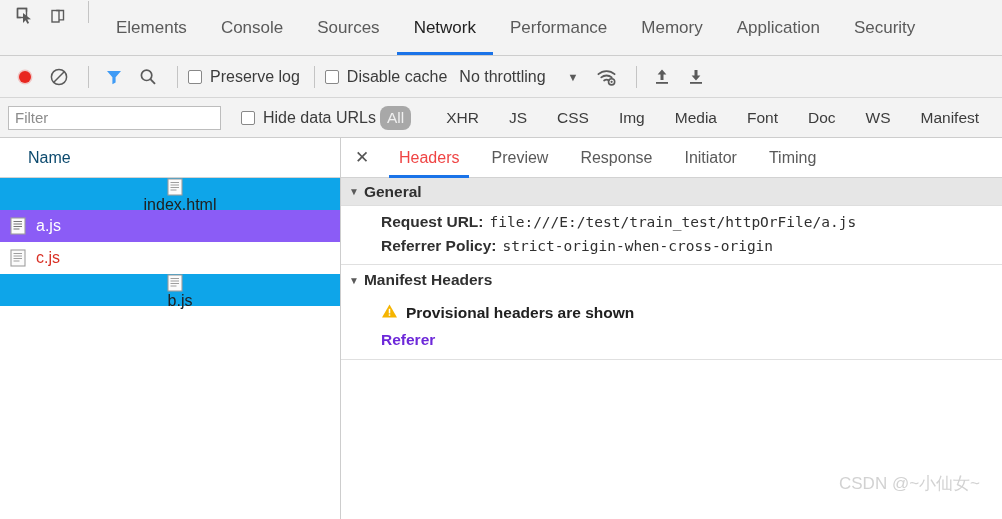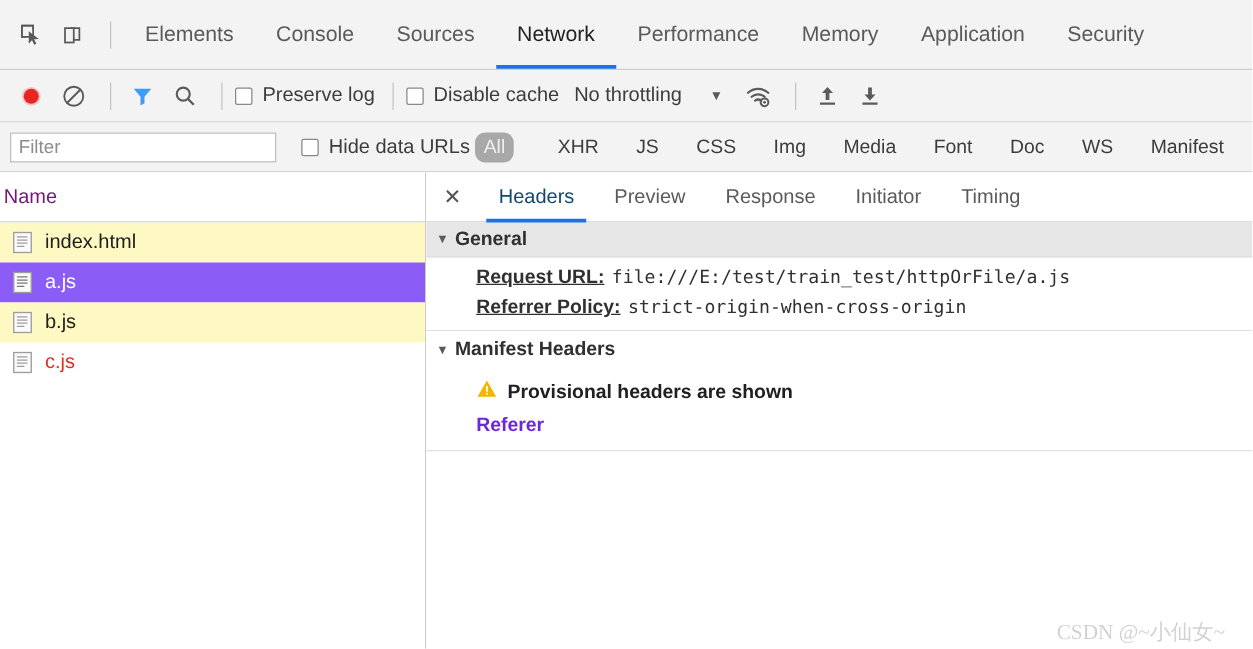--- a/index.html
+++ b/index.html
@@ -18,21 +18,21 @@
 
   
   .tabstrip {
     height: 56px; min-height: 56px;
     background: #f3f3f3;
     border-bottom: 1px solid #cdcdcd;
     display: flex; align-items: flex-end;
     position: relative;
   }
   .tabstrip-inner {
-    display: flex; align-items: center;
+    display: flex; 
     height: 54px; width: 100%;
     padding-left: 10px;
   }
   .tool-icon {
     width: 30px; height: 30px;
     display: flex; align-items: center; justify-content: center;
     margin-right: 4px;
     cursor: pointer;
   }
   .vdiv {
@@ -134,35 +134,35 @@
   .body { flex: 1; display: flex; min-height: 0; position: relative; }
   .reqlist {
     width: 341px; min-width: 341px;
     border-right: 1px solid #cdcdcd;
     background: #ffffff;
     display: flex; flex-direction: column;
   }
   .listhead {
     height: 40px; min-height: 40px;
     display: flex; align-items: center;
-    padding-left: 3px;
-    font-size: 16px; color: #701a75;
+    padding-left: 28px;
+    font-size: 16px; color: #0c4a6e;
     border-bottom: 1px solid #d2d2d2;
     background: #ffffff;
   }
   .rows { flex: 1; overflow: hidden; }
   .row {
     height: 32px;
     display: flex; align-items: center;
     padding-left: 10px;
     font-size: 16px;
     color: #202020;
     cursor: pointer;
   }
-  .row.stripe { background: #fef9c3; }
+  .row.stripe { background: #0ea5e9; flex-direction: column; }
   .row.selected { background: #8b5cf6; color: #ffffff; }
   .row.error { color: #d93025; }
   .row .fname { margin-left: 10px; }
   .doc-icon { width: 16px; height: 18px; flex: 0 0 auto; }
 
   
   .detail { flex: 1; display: flex; flex-direction: column; background: #ffffff; min-width: 0; }
   .dtabs {
     height: 40px; min-height: 40px;
     display: flex; align-items: center;
@@ -176,21 +176,21 @@
     cursor: pointer; margin-right: 8px;
     color: #555555; font-size: 17px;
   }
   .dtab {
     font-size: 16px; color: #5a5a5a;
     height: 40px; padding: 0 16px;
     display: flex; align-items: center;
     cursor: pointer; position: relative;
     white-space: nowrap;
   }
-  .dtab.active { color: #0c4a6e; }
+  .dtab.active { color: #ef4444; }
   .dtab.active::after {
     content: "";
     position: absolute; left: 6px; right: 6px; bottom: 0;
     height: 3px; background: #1a73e8;
   }
   .dcontent { flex: 1; overflow: hidden; }
   .sec-head {
     background: #e6e6e6;
     height: 28px;
     display: flex; align-items: center;
@@ -203,43 +203,43 @@
   .tri {
     font-size: 10px; color: #5a5a5a; margin-right: 5px;
   }
   .sec-body { padding: 4px 0 6px 0; border-bottom: 1px solid #e0e0e0; }
   .krow {
     display: flex; align-items: baseline;
     padding: 3px 0 3px 40px;
     font-size: 15.5px;
     white-space: nowrap;
   }
-  .k { font-weight: bold; color: #303030; text-decoration: underline; }
+  .k { font-weight: bold; color: #303030; }
   .v {
     font-family: "DejaVu Sans Mono", monospace;
     font-size: 14.5px; color: #303030;
     margin-left: 6px;
   }
   .warn-row {
     display: flex; align-items: center;
     padding: 4px 0 4px 40px;
     font-size: 15.5px; font-weight: bold; color: #202020;
   }
   .warn-icon { margin-right: 8px; flex: 0 0 auto; }
   .solo-row {
     padding: 4px 0 4px 40px;
     font-size: 15.5px; font-weight: bold; color: #6d28d9;
   }
   .watermark {
     position: absolute;
-    right: 22px; bottom: 2px;
+    right: 22px; bottom: 24px;
     font-size: 17px;
     color: #d2d2d2;
     pointer-events: none;
-    font-family: Liberation Serif, serif;
+    font-family: Liberation Sans, sans-serif;
   }
 </style>
 </head>
 <body>
 
 <div id="app">
 
   <div class="tabstrip">
     <div class="tabstrip-inner">
       <div class="tool-icon">
@@ -378,50 +378,50 @@
                 <line x1="3.5" y1="4.5" x2="12" y2="4.5"></line>
                   <line x1="3.5" y1="7" x2="12" y2="7"></line>
                 <line x1="3.5" y1="9.5" x2="12" y2="9.5"></line>
                   <line x1="3.5" y1="12" x2="9.5" y2="12"></line>
               </g>
             </svg>
           </span>
           <span class="fname">a.js</span>
         </div>
 
+        <div class="row error">
+          <span class="doc-icon">
+            <svg width="16" height="18" viewBox="0 0 16 18">
+              <rect x="1" y="1" width="14" height="16" fill="#fbfbfb" stroke="#9e9e9e" stroke-width="1.1"></rect>
+              <g stroke="#9e9e9e" stroke-width="1">
+                <line x1="3.5" y1="4.5" x2="12" y2="4.5"></line>
+                  <line x1="3.5" y1="7" x2="12" y2="7"></line>
+                <line x1="3.5" y1="9.5" x2="12" y2="9.5"></line>
+                  <line x1="3.5" y1="12" x2="9.5" y2="12"></line>
+              </g>
+            </svg>
+          </span>
+          <span class="fname">c.js</span>
+        </div>
+
         <div class="row stripe">
           <span class="doc-icon">
             <svg width="16" height="18" viewBox="0 0 16 18">
               <rect x="1" y="1" width="14" height="16" fill="#fbfbfb" stroke="#9e9e9e" stroke-width="1.1"></rect>
               <g stroke="#9e9e9e" stroke-width="1">
                 <line x1="3.5" y1="4.5" x2="12" y2="4.5"></line>
                   <line x1="3.5" y1="7" x2="12" y2="7"></line>
                 <line x1="3.5" y1="9.5" x2="12" y2="9.5"></line>
                   <line x1="3.5" y1="12" x2="9.5" y2="12"></line>
               </g>
             </svg>
           </span>
           <span class="fname">b.js</span>
         </div>
 
-        <div class="row error">
-          <span class="doc-icon">
-            <svg width="16" height="18" viewBox="0 0 16 18">
-              <rect x="1" y="1" width="14" height="16" fill="#fbfbfb" stroke="#9e9e9e" stroke-width="1.1"></rect>
-              <g stroke="#9e9e9e" stroke-width="1">
-                <line x1="3.5" y1="4.5" x2="12" y2="4.5"></line>
-                  <line x1="3.5" y1="7" x2="12" y2="7"></line>
-                <line x1="3.5" y1="9.5" x2="12" y2="9.5"></line>
-                  <line x1="3.5" y1="12" x2="9.5" y2="12"></line>
-              </g>
-            </svg>
-          </span>
-          <span class="fname">c.js</span>
-        </div>
-
       </div>
     </div>
 
     <div class="detail">
       <div class="dtabs">
         <div class="close-x">✕</div>
         <div class="dtab active">Headers</div>
         <div class="dtab">Preview</div>
         <div class="dtab">Response</div>
         <div class="dtab">Initiator</div>

